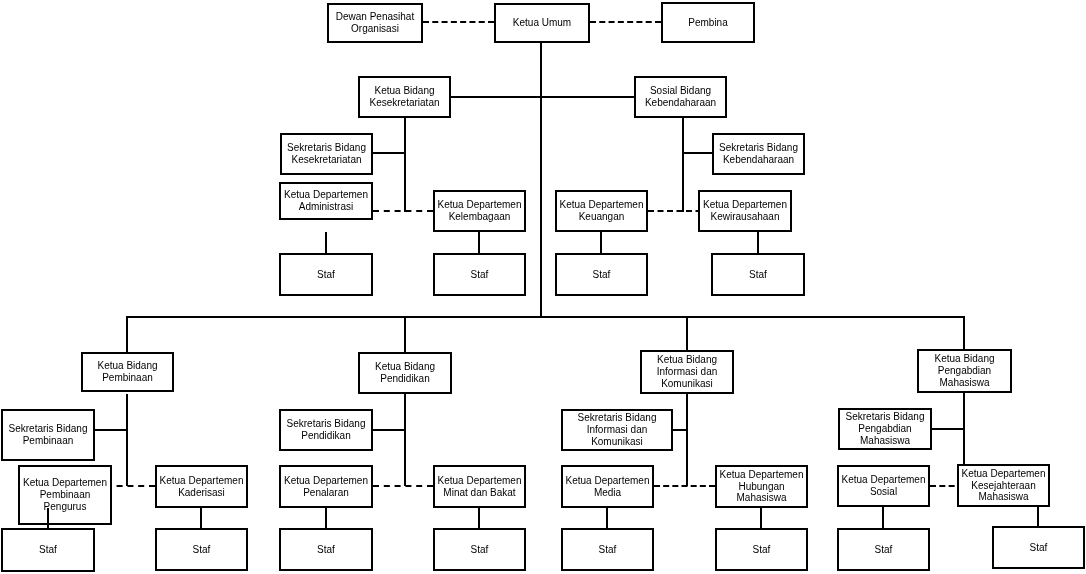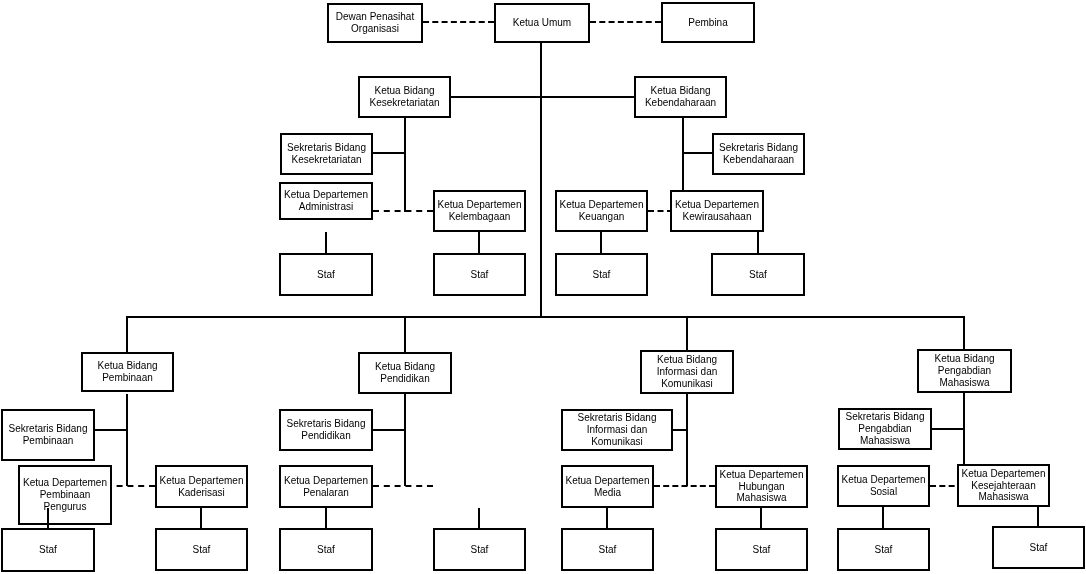--- a/index.html
+++ b/index.html
@@ -28,38 +28,38 @@
   <div class="node" style="left:494px;top:3px;width:96px;height:40px">Ketua Umum</div>
   <div class="node" style="left:661px;top:2px;width:94px;height:41px">Pembina</div>
 
   <div class="hd" style="left:423px;top:21px;width:71px"></div>
   <div class="hd" style="left:590px;top:21px;width:71px"></div>
   <div class="vl" style="left:540px;top:43px;height:275px"></div>
 
   <div class="hl" style="left:451px;top:96px;width:183px"></div>
 
   <div class="node" style="left:358px;top:76px;width:93px;height:42px">Ketua Bidang Kesekretariatan</div>
-  <div class="node" style="left:634px;top:76px;width:93px;height:42px">Ketua Bidang Kebendaharaan</div>
+  <div class="node" style="left:634px;top:76px;width:93px;height:42px">Sosial Bidang Kebendaharaan</div>
 
   <div class="vl" style="left:404px;top:118px;height:94px"></div>
   <div class="vl" style="left:682px;top:118px;height:94px"></div>
 
   <div class="hl" style="left:373px;top:152px;width:31px"></div>
   <div class="hl" style="left:684px;top:152px;width:28px"></div>
 
   <div class="node" style="left:280px;top:133px;width:93px;height:42px">Sekretaris Bidang Kesekretariatan</div>
   <div class="node" style="left:712px;top:133px;width:93px;height:42px">Sekretaris Bidang Kebendaharaan</div>
 
   <div class="hd" style="left:373px;top:210px;width:60px"></div>
   <div class="hd" style="left:648px;top:210px;width:63px"></div>
 
   <div class="node" style="left:279px;top:182px;width:94px;height:38px">Ketua Departemen Administrasi</div>
   <div class="node" style="left:433px;top:190px;width:93px;height:42px">Ketua Departemen Kelembagaan</div>
   <div class="node" style="left:555px;top:190px;width:93px;height:42px">Ketua Departemen Keuangan</div>
-  <div class="node" style="left:670px;top:190px;width:94px;height:42px">Ketua Departemen Kewirausahaan</div>
+  <div class="node" style="left:698px;top:190px;width:94px;height:42px">Ketua Departemen Kewirausahaan</div>
 
   <div class="vl" style="left:325px;top:232px;height:21px"></div>
   <div class="vl" style="left:478px;top:232px;height:21px"></div>
   <div class="vl" style="left:600px;top:232px;height:21px"></div>
   <div class="vl" style="left:757px;top:232px;height:21px"></div>
 
   <div class="node" style="left:279px;top:253px;width:94px;height:43px">Staf</div>
   <div class="node" style="left:433px;top:253px;width:93px;height:43px">Staf</div>
   <div class="node" style="left:555px;top:253px;width:93px;height:43px">Staf</div>
   <div class="node" style="left:711px;top:253px;width:94px;height:43px">Staf</div>
@@ -91,20 +91,21 @@
   <div class="node" style="left:838px;top:408px;width:94px;height:42px">Sekretaris Bidang Pengabdian Mahasiswa</div>
 
   <div class="hd" style="left:95px;top:485px;width:60px"></div>
   <div class="hd" style="left:373px;top:485px;width:60px"></div>
   <div class="hd" style="left:654px;top:485px;width:61px"></div>
   <div class="hd" style="left:930px;top:485px;width:62px"></div>
 
   <div class="node" style="left:18px;top:465px;width:94px;height:60px">Ketua Departemen Pembinaan Pengurus</div>
   <div class="node" style="left:155px;top:465px;width:93px;height:43px">Ketua Departemen Kaderisasi</div>
   <div class="node" style="left:279px;top:465px;width:94px;height:43px">Ketua Departemen Penalaran</div>
+  <div class="node" style="left:433px;top:465px;width:93px;height:43px">Ketua Departemen Minat dan Bakat</div>
   <div class="node" style="left:561px;top:465px;width:93px;height:43px">Ketua Departemen Media</div>
   <div class="node" style="left:715px;top:465px;width:93px;height:43px">Ketua Departemen Hubungan Mahasiswa</div>
   <div class="node" style="left:837px;top:465px;width:93px;height:42px">Ketua Departemen Sosial</div>
   <div class="node" style="left:957px;top:464px;width:93px;height:43px">Ketua Departemen Kesejahteraan Mahasiswa</div>
 
   <div class="vl" style="left:47px;top:508px;height:20px"></div>
   <div class="vl" style="left:200px;top:508px;height:20px"></div>
   <div class="vl" style="left:325px;top:508px;height:20px"></div>
   <div class="vl" style="left:478px;top:508px;height:20px"></div>
   <div class="vl" style="left:606px;top:508px;height:20px"></div>

